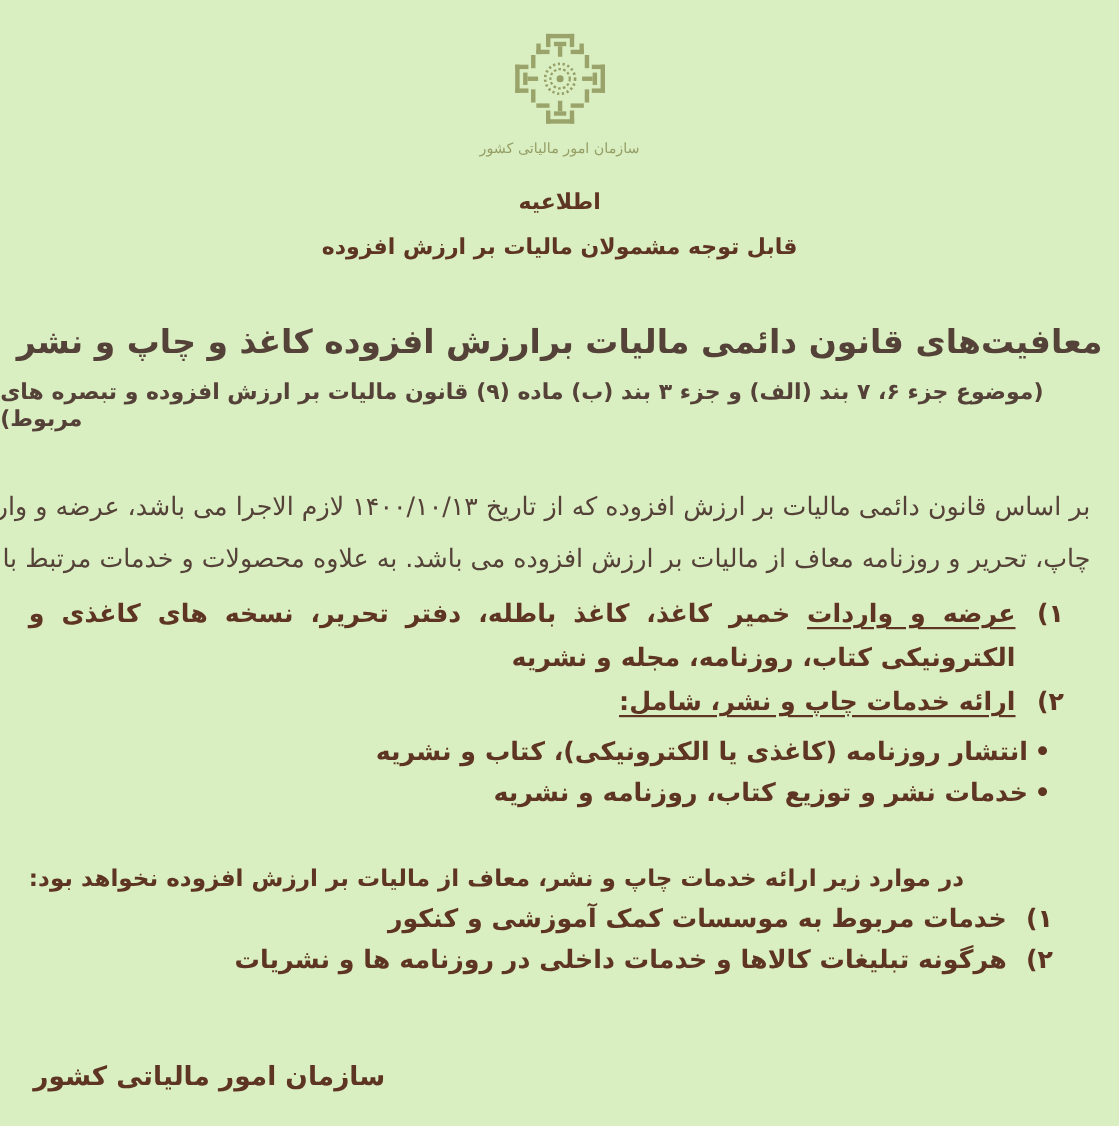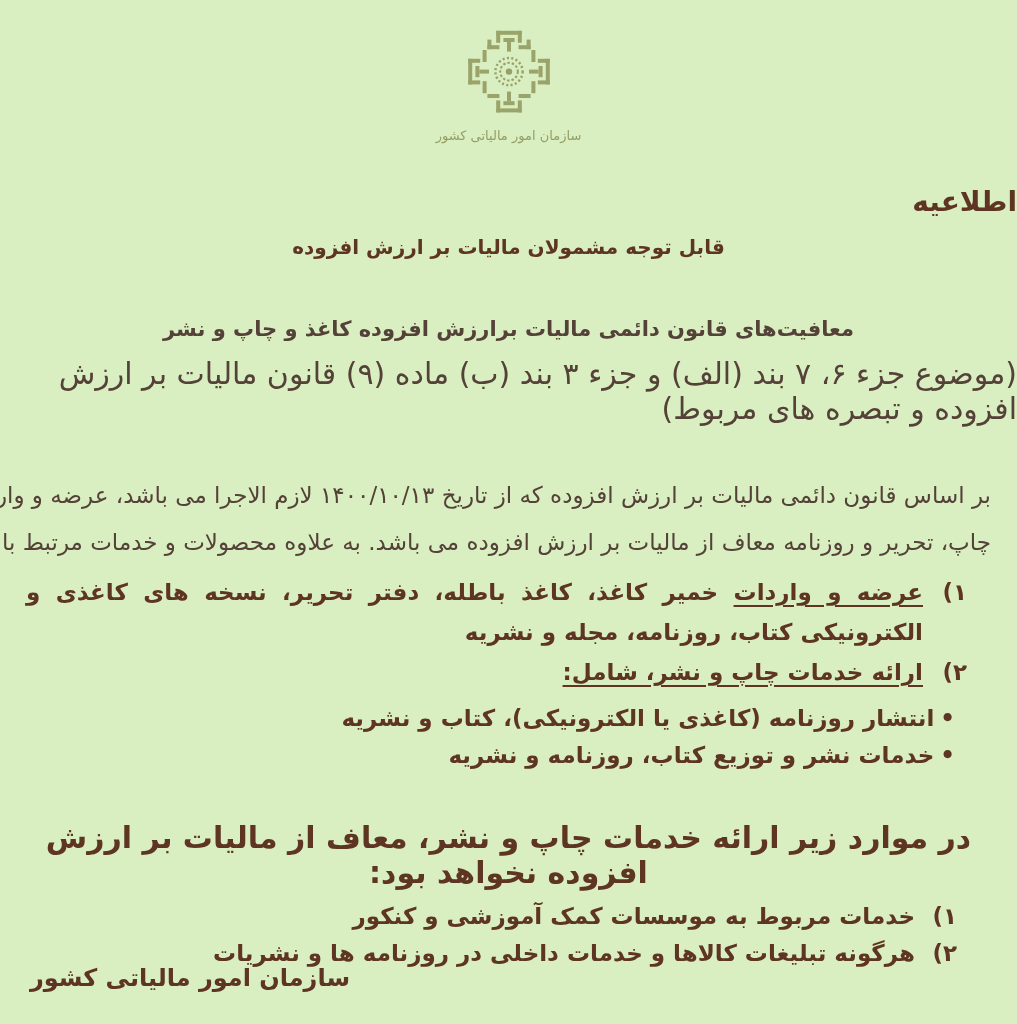--- a/index.html
+++ b/index.html
@@ -29,45 +29,45 @@
   }
   .logo-caption{
     margin-top:2px;
     font-size:13px;
     color:#8a9155;
     letter-spacing:1px;
     opacity:.85;
   }
   
   .title{
-    margin-top:42px;
-    text-align:right;
-    font-size:28px;
+    margin-top:28px;
+    text-align:center;
+    font-size:20px;
     font-weight:bold;
     color:#5e3423;
   }
   .subtitle{
     margin-top:17px;
     text-align:center;
     font-size:20px;
     font-weight:bold;
     color:#5e3423;
   }
   .subject1{
     margin-top:58px;
     text-align:center;
-    font-size:21px;
+    font-size:30px;
     font-weight:bold;
     color:#544138;
   }
   .subject2{
     margin-top:15px;
-    text-align:right;
-    font-size:30px;
-    font-weight:normal;
+    text-align:left;
+    font-size:20px;
+    font-weight:bold;
     color:#544138;
   }
   
   .paragraph{
     margin:46px 26px 0 26px;
     font-size:23px;
     color:#544138;
     line-height:47px;
   }
   .par-line{
@@ -108,24 +108,24 @@
     font-size:23px;
     font-weight:bold;
     color:#5e3423;
     line-height:37px;
   }
   .bullet-row{margin-top:0;}
   .bullet-char{margin-left:6px;}
   
   .not-exempt-intro{
     margin:46px 26px 0 26px;
-    font-size:30px;
-    font-weight:bold;
-    color:#5e3423;
-    text-align:center;
+    font-size:21px;
+    font-weight:bold;
+    color:#5e3423;
+    text-align:left;
   }
   .not-exempt-list{
     margin:8px 60px 0 26px;
     font-size:23px;
     font-weight:bold;
     color:#5e3423;
     line-height:37px;
   }
   .ne-item{display:flex;}
   .ne-item .num{flex:0 0 42px;}

